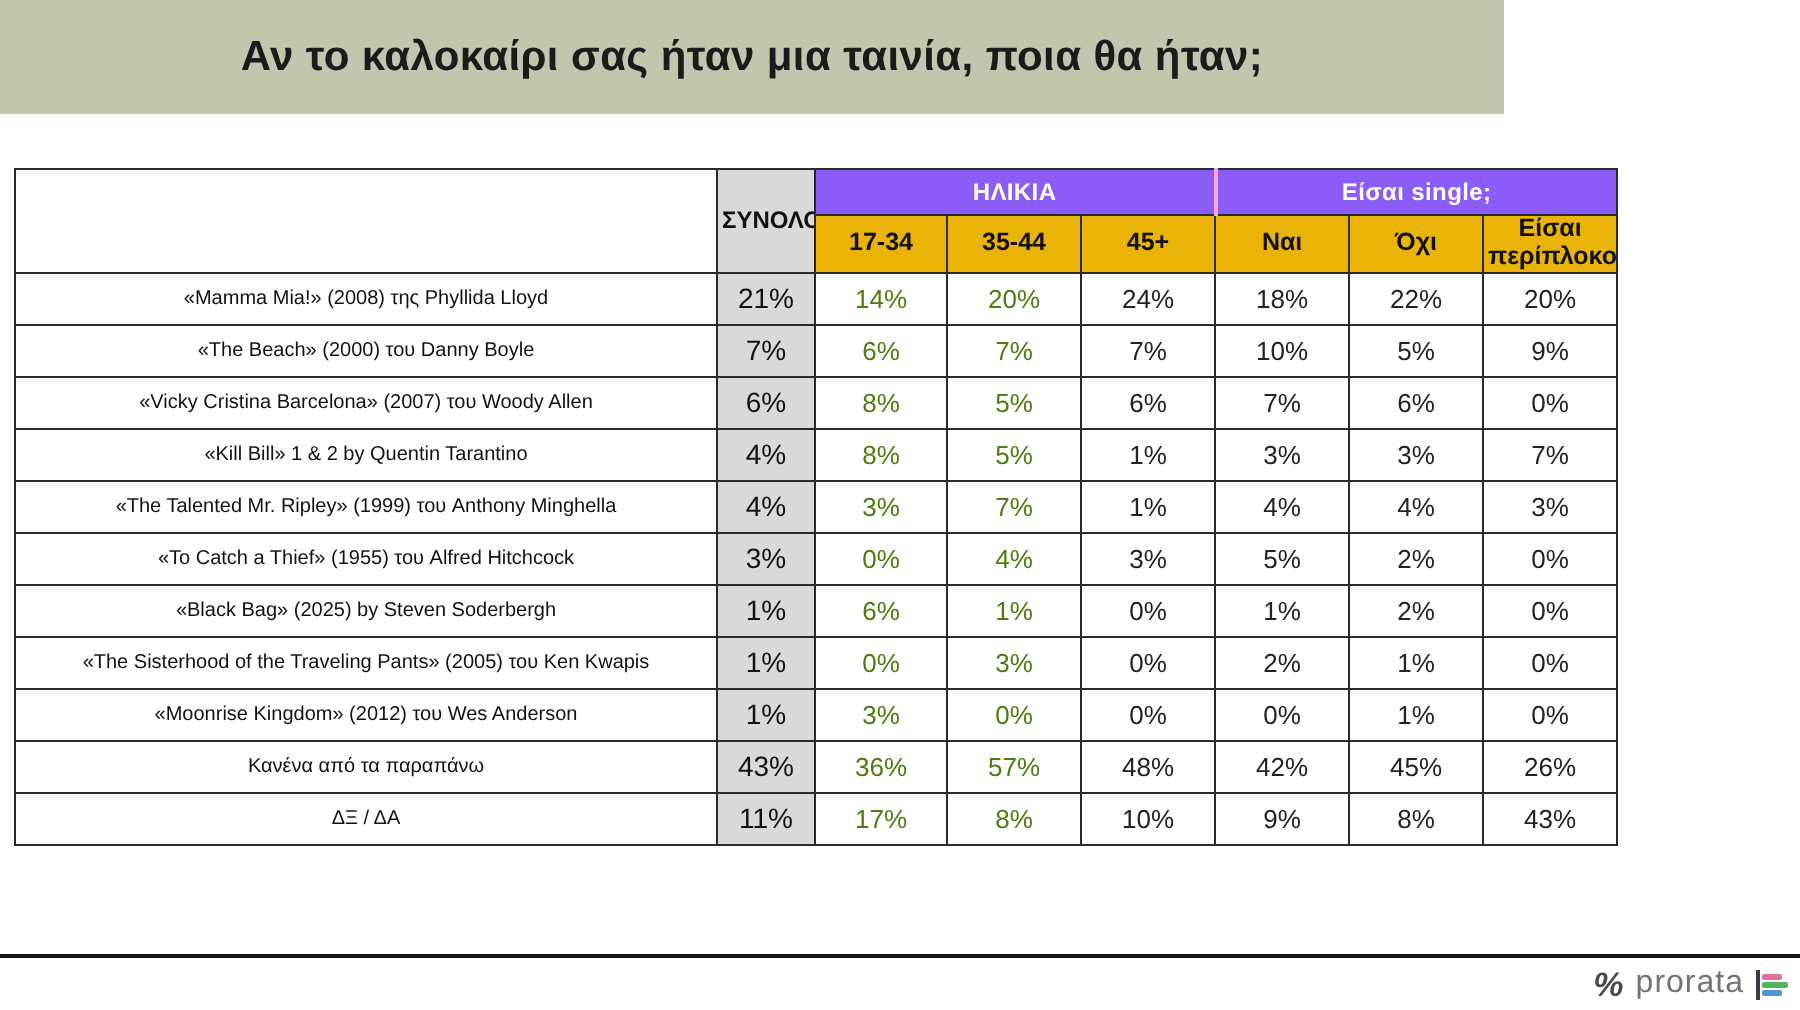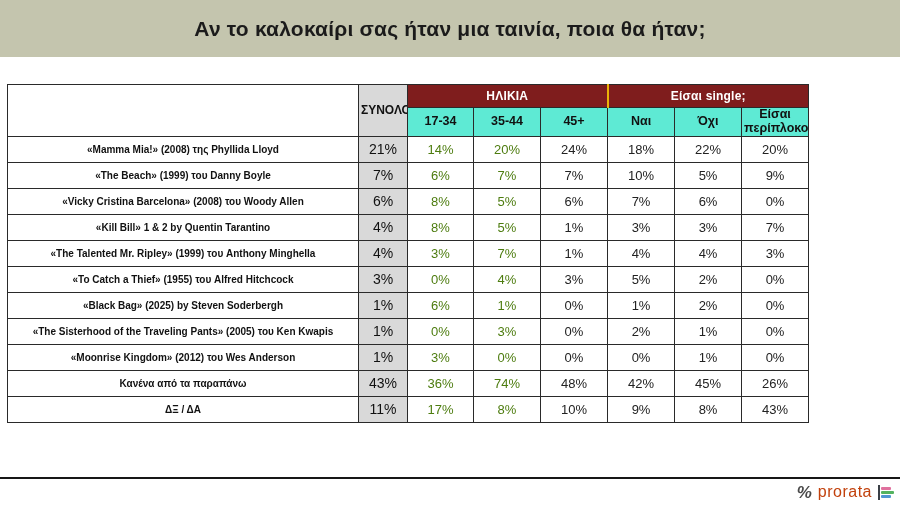--- a/index.html
+++ b/index.html
@@ -1,66 +1,66 @@
 <!DOCTYPE html>
 <html><head>
 <meta charset="utf-8">
 <style>
   html,body{margin:0;padding:0;}
   body{
     width:900px;height:505px;position:relative;background:#ffffff;
     font-family:"Liberation Sans","DejaVu Sans",sans-serif;overflow:hidden;
   }
   .banner{
-    position:absolute;top:0;left:0;width:900px;height:57px;
+    position:absolute;top:0;left:0;width:752px;height:57px;
     background:#c4c5ae;display:flex;align-items:center;justify-content:center;
   }
   .banner .title{
     font-size:21px;font-weight:bold;color:#1b1b1b;letter-spacing:.2px;
   }
   table.results{
     position:absolute;left:7px;top:84px;border-collapse:collapse;table-layout:fixed;
     width:801px;
   }
   table.results th,table.results td{
     border:1px solid #2a2a2a;padding:0 2px;text-align:center;vertical-align:middle;
     overflow:hidden;
   }
   th.label-head{background:#ffffff;}
   th.total-head{
     background:#d9d9d9;font-size:12px;font-weight:bold;color:#111;
   }
   th.group{
-    background:#7f1d1d;color:#ffffff;font-size:12px;font-weight:bold;height:22px;
+    background:#8b5cf6;color:#ffffff;font-size:12px;font-weight:bold;height:22px;
     letter-spacing:.2px;
     margin-left:16px;
   }
-  th.group.single-group{border-left:2px solid #eab308;}
+  th.group.single-group{border-left:2px solid #f9a8d4;}
   th.sub{
-    background:#5eead4;font-size:12.5px;font-weight:bold;color:#111;height:27px;
+    background:#eab308;font-size:12.5px;font-weight:bold;color:#111;height:27px;
     line-height:1.1;
     margin-top:44px;
   }
   tbody td{height:25px;}
-  td.label{font-size:10px;font-weight:bold;color:#111;margin-top:32px;}
+  td.label{font-size:10px;font-weight:normal;color:#111;margin-top:32px;}
   td.total{background:#d9d9d9;font-size:14px;font-weight:normal;color:#111;}
   td.val{font-size:13px;color:#222;}
   td.val.gray{color:#4d7c0f;}
   .footer-rule{
     position:absolute;top:477px;left:0;width:900px;height:2px;background:#161616;
   }
   .logo{
     position:absolute;top:481px;right:6px;height:22px;
     display:flex;align-items:center;gap:6px;
   }
   .logo-pct{
     font-size:17px;font-weight:bold;font-style:italic;color:#4a4a4a;line-height:1;
   }
   .logo-text{
-    font-size:16px;color:#c2410c;letter-spacing:.5px;line-height:1;
+    font-size:16px;color:#737373;letter-spacing:.5px;line-height:1;
   }
   .logo-bars{display:flex;align-items:center;gap:1px;}
   .logo-bars .vbar{display:block;width:2px;height:15px;background:#3a3f45;}
   .logo-bars .bars{display:flex;flex-direction:column;gap:1px;}
   .logo-bars .bars i{display:block;height:3px;border-radius:1px;}
   .logo-bars .b1{width:10px;background:#e0719e;}
   .logo-bars .b2{width:13px;background:#53b35f;}
   .logo-bars .b3{width:10px;background:#4f96d2;}
 </style>
 </head>
@@ -102,31 +102,31 @@
     <td class="label">«Mamma Mia!» (2008) της Phyllida Lloyd</td>
     <td class="total">21%</td>
     <td class="val gray">14%</td>
     <td class="val gray">20%</td>
     <td class="val">24%</td>
     <td class="val">18%</td>
     <td class="val">22%</td>
     <td class="val">20%</td>
   </tr>
       <tr>
-    <td class="label">«The Beach» (1999) του Danny Boyle</td>
+    <td class="label">«The Beach» (2000) του Danny Boyle</td>
     <td class="total">7%</td>
     <td class="val gray">6%</td>
     <td class="val gray">7%</td>
     <td class="val">7%</td>
     <td class="val">10%</td>
     <td class="val">5%</td>
     <td class="val">9%</td>
   </tr>
       <tr>
-    <td class="label">«Vicky Cristina Barcelona» (2008) του Woody Allen</td>
+    <td class="label">«Vicky Cristina Barcelona» (2007) του Woody Allen</td>
     <td class="total">6%</td>
     <td class="val gray">8%</td>
     <td class="val gray">5%</td>
     <td class="val">6%</td>
     <td class="val">7%</td>
     <td class="val">6%</td>
     <td class="val">0%</td>
   </tr>
       <tr>
     <td class="label">«Kill Bill» 1 &amp; 2 by Quentin Tarantino</td>
@@ -185,21 +185,21 @@
     <td class="val gray">0%</td>
     <td class="val">0%</td>
     <td class="val">0%</td>
     <td class="val">1%</td>
     <td class="val">0%</td>
   </tr>
       <tr>
     <td class="label">Κανένα από τα παραπάνω</td>
     <td class="total">43%</td>
     <td class="val gray">36%</td>
-    <td class="val gray">74%</td>
+    <td class="val gray">57%</td>
     <td class="val">48%</td>
     <td class="val">42%</td>
     <td class="val">45%</td>
     <td class="val">26%</td>
   </tr>
       <tr>
     <td class="label">ΔΞ / ΔΑ</td>
     <td class="total">11%</td>
     <td class="val gray">17%</td>
     <td class="val gray">8%</td>

